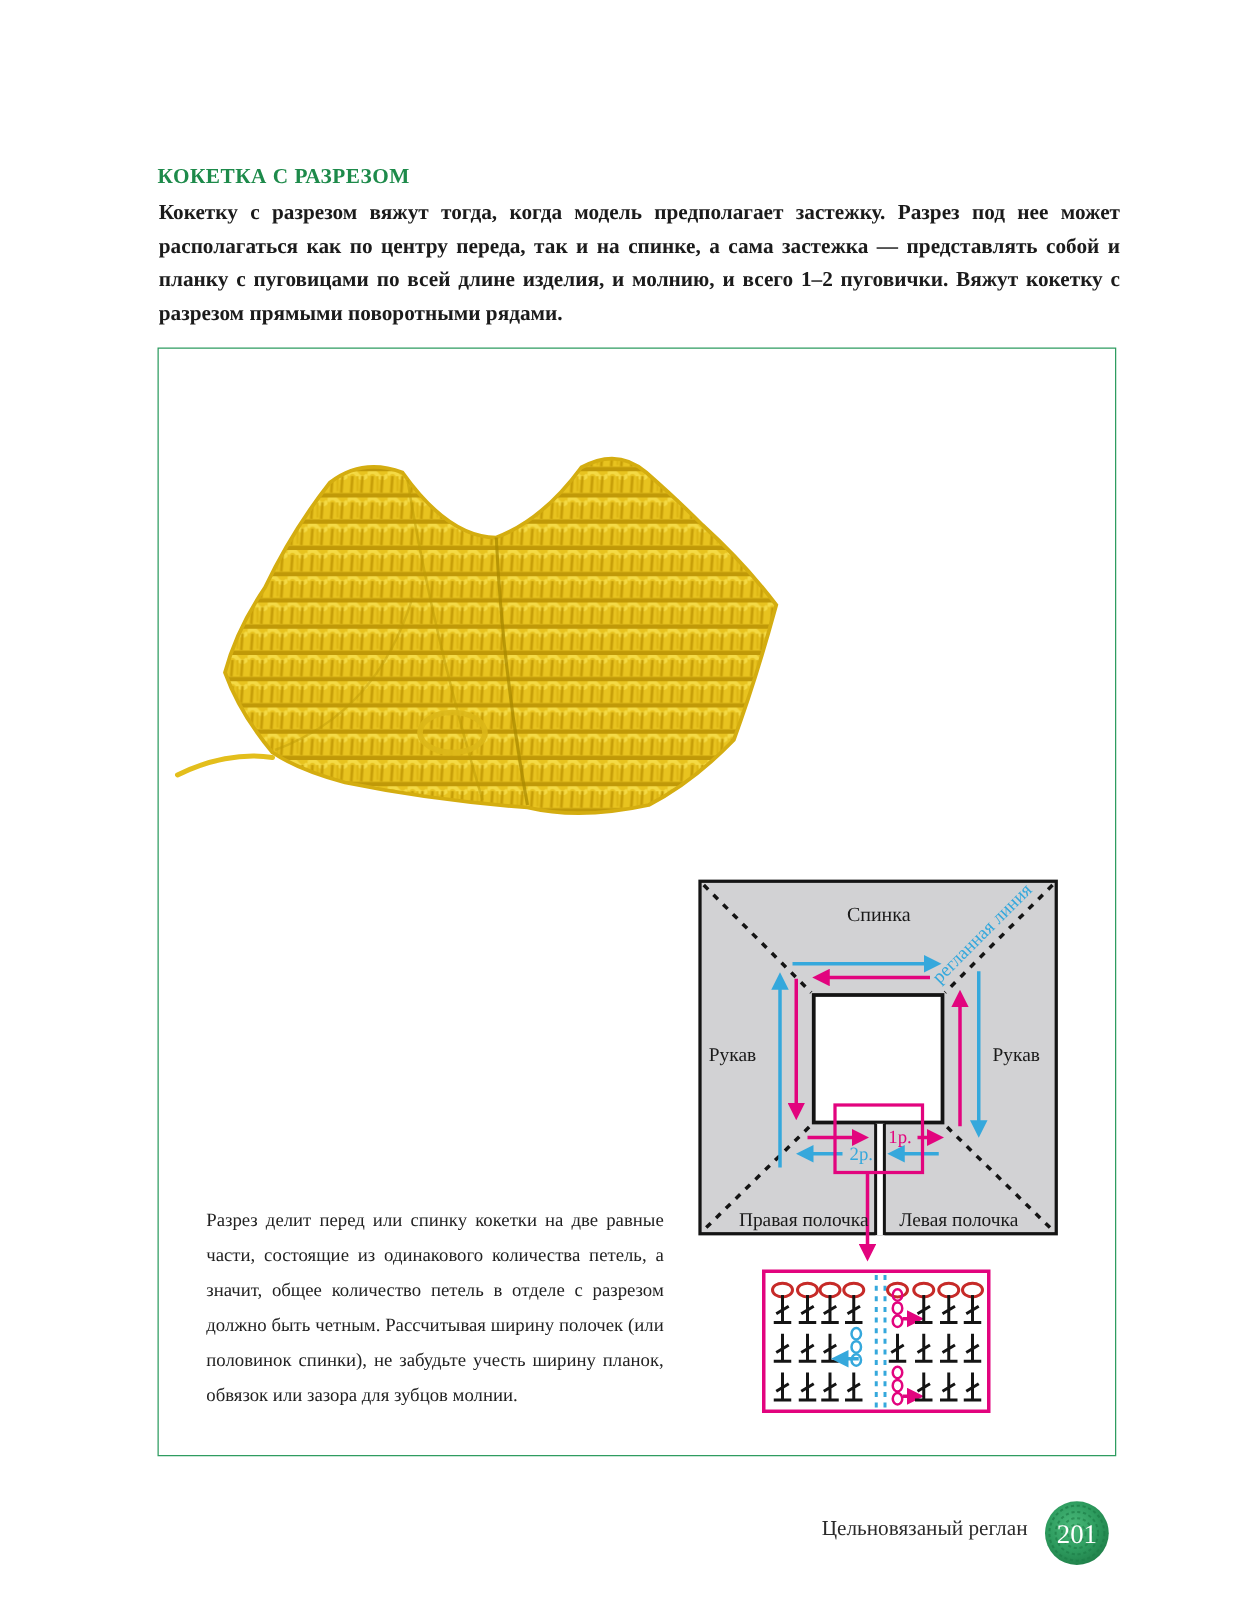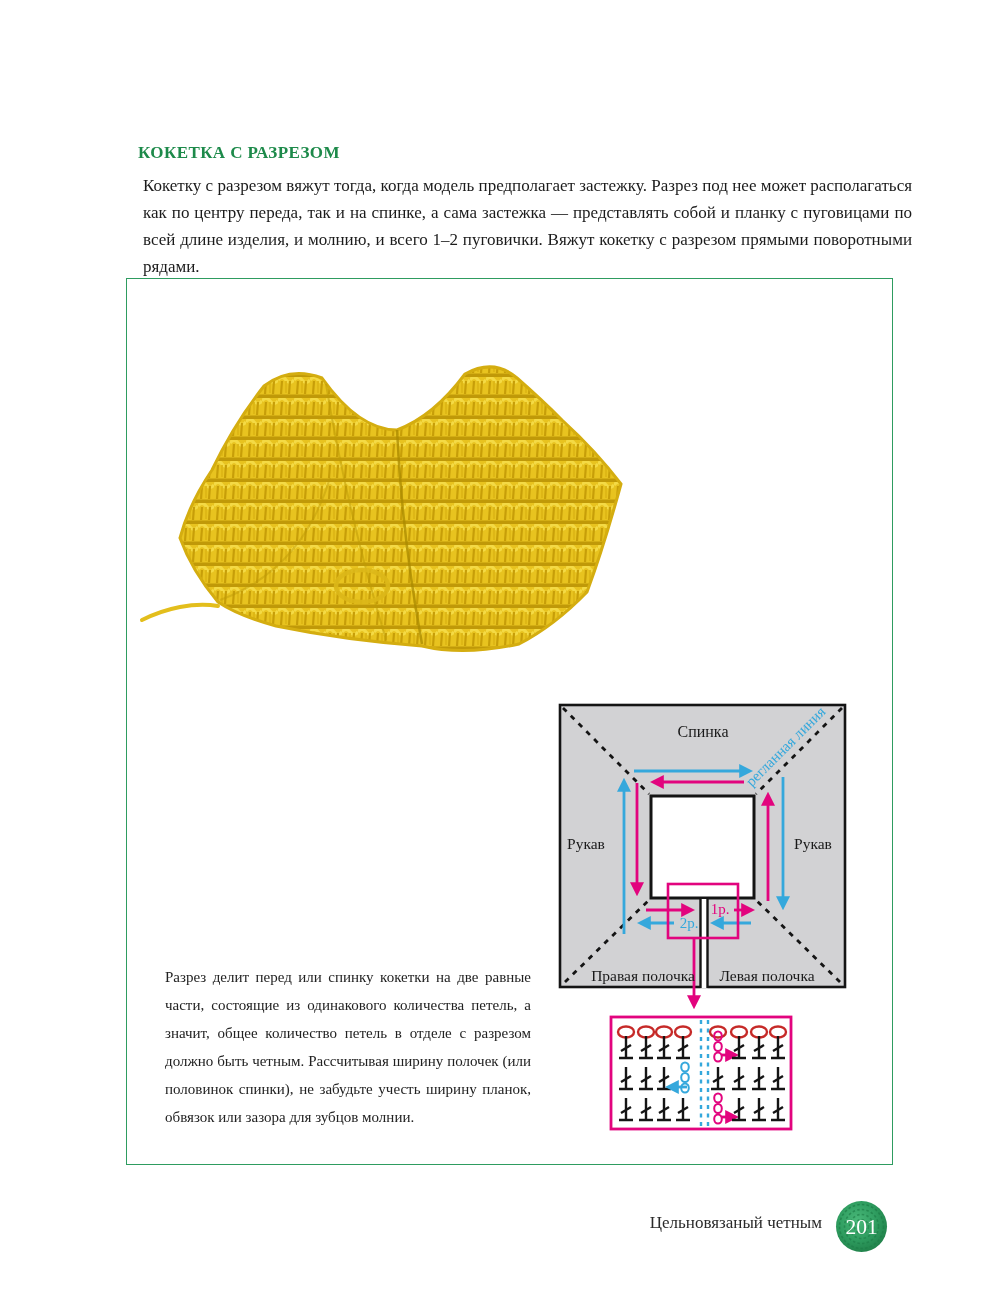--- a/index.html
+++ b/index.html
@@ -7,26 +7,26 @@
     --red:#c62a28; --gray:#d2d2d4; --ink:#1b1b1b; --yellow:#e8c31f;
   }
   *{box-sizing:border-box;}
   html,body{margin:0;padding:0;}
   body{
     width:997px;height:1291px;background:#ffffff;position:relative;
     font-family:"Liberation Serif", serif;color:var(--ink);overflow:hidden;
   }
   .abs{position:absolute;}
   .page-title{
-    left:126px;top:131px;margin:12px;font-size:17px;font-weight:bold;
+    left:126px;top:131px;margin:0;font-size:17px;font-weight:bold;
     color:var(--green);letter-spacing:.4px;font-family:"Liberation Serif",serif;
   }
   .intro{
-    left:126px;top:155px;width:769px;margin:17px;font-size:17px;line-height:27px;
-    text-align:justify;color:var(--ink);
+    left:126px;top:155px;width:769px;margin:1px;font-size:17px;line-height:27px;
+    text-align:justify;color:var(--ink);font-weight:bold;
   }
   .figure-box{
     left:126px;top:278px;width:767px;height:887px;border:1.5px solid var(--green-border);
     background:#fff;
   }
   .yoke-svg{left:7px;top:77px;}
   .caption{
     left:20px;top:666px;width:366px;margin:18px;font-size:15px;line-height:28px;
     text-align:justify;color:#222;
   }
@@ -173,21 +173,21 @@
         <ellipse cx="172" cy="412.5" rx="3.8" ry="4.6" class="ch-m"></ellipse>
         <ellipse cx="172" cy="423" rx="3.8" ry="4.6" class="ch-m"></ellipse>
         <line x1="176" y1="421" x2="189" y2="421" class="m-line" stroke-width="2.4" marker-end="url(#ah-m)"></line>
         <path d="M193 402V424M186 424H200M188 417L198 411" class="dc"></path>
         <path d="M213 402V424M206 424H220M208 417L218 411" class="dc"></path>
         <path d="M232 402V424M225 424H239M227 417L237 411" class="dc"></path>
       </g>
   </svg>
 </section>
 
-<span class="abs footer-chapter">Цельновязаный четным</span>
+<span class="abs footer-chapter">Цельновязаный реглан</span>
 
 <svg class="abs badge-svg" width="53" height="53" viewBox="0 0 53 53">
   <defs>
     <radialGradient id="gbtn" cx="42%" cy="38%" r="70%">
       <stop offset="0%" stop-color="#4ab97a"></stop>
       <stop offset="55%" stop-color="#2e9c5f"></stop>
       <stop offset="100%" stop-color="#1e7c46"></stop>
     </radialGradient>
   </defs>
   <circle cx="26.5" cy="26.5" r="25.5" fill="url(#gbtn)"></circle>

